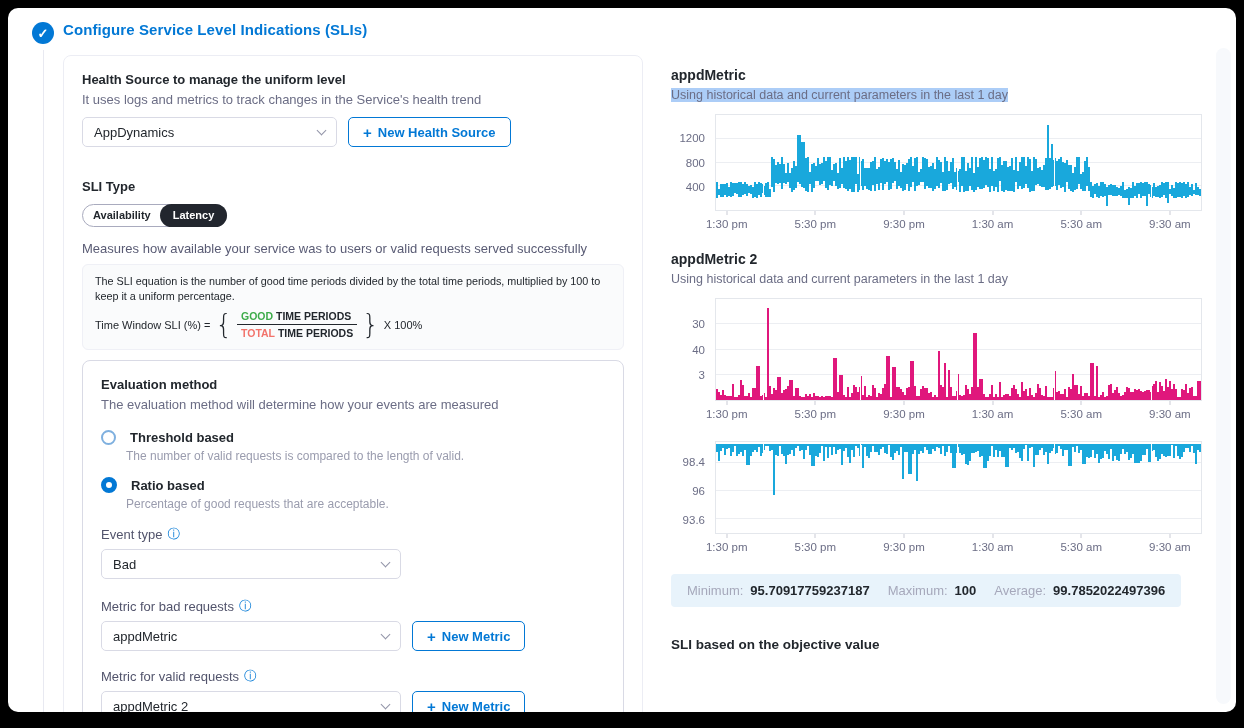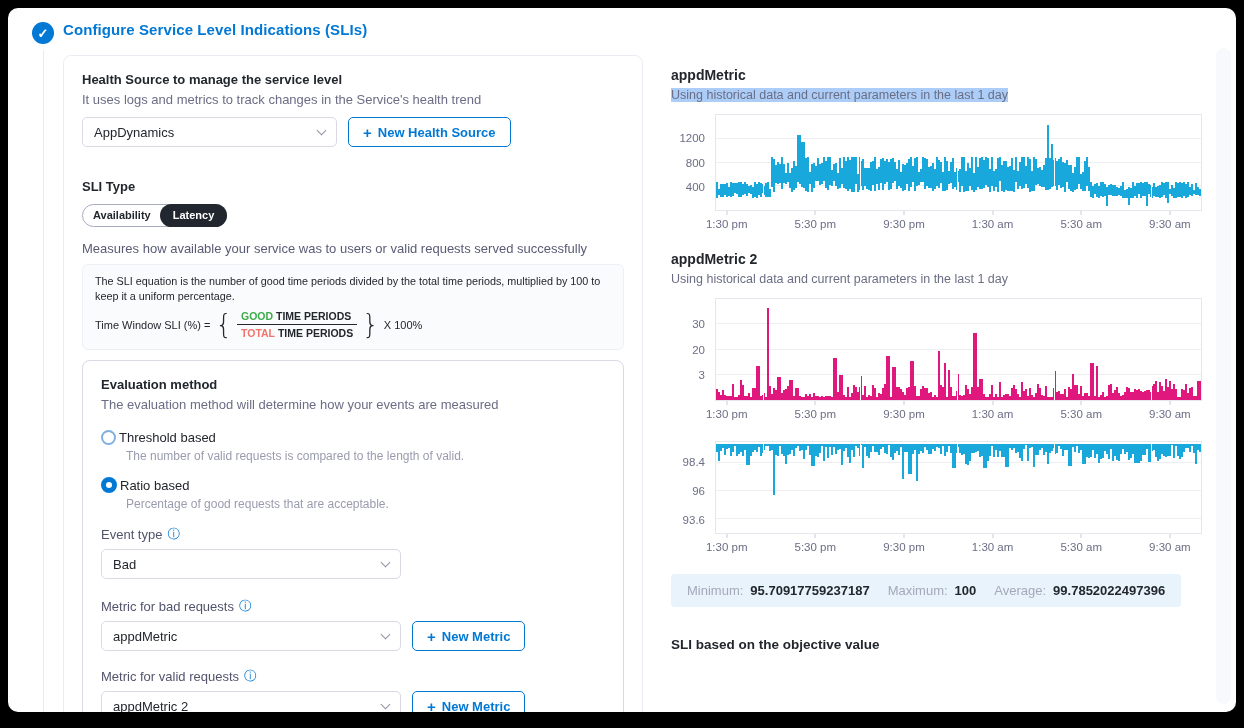--- a/index.html
+++ b/index.html
@@ -36,21 +36,21 @@
   .eq-box { margin-top:8px; border:1px solid #EFF0F6; background:#FAFBFC; border-radius:6px; padding:9px 12px 10px; color:#22272D; }
   .eq-text { font-size:10.8px; line-height:1.4; }
   .formula { display:flex; align-items:center; gap:5px; margin-top:6px; font-size:11px; }
   .brace { font-size:26px; font-weight:300; color:#22272D; line-height:.9; font-family:"DejaVu Sans",sans-serif; }
   .frac { display:flex; flex-direction:column; font-size:10.5px; font-weight:bold; }
   .frac .num { padding:0 4px 2px; border-bottom:1px solid #22272D; }
   .frac .den { padding:2px 4px 0; }
   .good { color:var(--good,#3DAB4A); } .total { color:var(--total,#F2736B);text-align:right; }
 
   .eval-box { margin-top:10px; border:1px solid #D9DAE5; border-radius:8px; padding:16px 18px; height:400px; }
-  .radio-row { display:flex; align-items:center; gap:3px; cursor:pointer; }
+  .radio-row { display:flex; align-items:center; gap:14px; cursor:pointer;font-weight:bold; }
   .radio-row.first { margin-top:18px; } .radio-row.second { margin-top:14px; }
   .radio { width:15px; height:15px; border-radius:50%; border:2px solid #7FB0DF; background:#fff; flex:none; }
   .radio.sel { width:16px; height:16px; border:5px solid var(--accent,#0278D5); }
   .radio-label { font-size:13px; color:#22272D; }
   .radio-desc { font-size:12px; color:#9A9CAE; margin:4px 0 0 25px; }
   .field-label { font-size:13px; color:#52546C; display:flex; align-items:center; gap:5px; }
   .fl-event { margin-top:16px; } .fl-bad { margin-top:20px; } .fl-valid { margin-top:18px; }
   .info { color:var(--accent,#0278D5); font-size:12.5px; line-height:1; }
   .mt-7 { margin-top:7px; }
 
@@ -89,21 +89,21 @@
   <div class="header">
     <span class="check">✓</span>
     <div>
       <div class="title">Configure Service Level Indications (SLIs)</div>
     </div>
   </div>
 
   <div class="content">
 
     <div class="left-card">
-      <div class="f-label">Health Source to manage the service level</div>
+      <div class="f-label">Health Source to manage the uniform level</div>
       <div class="f-desc">It uses logs and metrics to track changes in the Service's health trend</div>
       <div class="row mt-hs-row">
         <div class="dropdown dd-255">
           <span>AppDynamics</span>
           <span class="chev"></span>
         </div>
         <button class="btn">
           <span class="plus">+</span>
           <span>New Health Source</span>
         </button>
@@ -466,21 +466,21 @@
           </div>
         </div>
       </div>
 
       <div class="chart-block">
         <div class="chart-title">appdMetric 2</div>
         <div class="chart-subtitle">Using historical data and current parameters in the last 1 day</div>
         <div class="chart-row">
           <div class="ylabels" style="height: 103px;">
               <div class="ytick" style="bottom: 25%;">3</div>
-              <div class="ytick" style="bottom: 50%;">20</div>
+              <div class="ytick" style="bottom: 50%;">40</div>
               <div class="ytick" style="bottom: 75%;">30</div>
             </div>
           <div class="plot-wrap">
             <div class="plot h103">
                 <div class="gridline" style="bottom: 25%;"></div>
                 <div class="gridline" style="bottom: 50%;"></div>
                 <div class="gridline" style="bottom: 75%;"></div>
                 <div class="bar" style="left: 0%; width: 0.408163%; bottom: 0%; height: 10.5051%; background: rgb(224, 23, 124);"></div>
                 <div class="bar" style="left: 0.408163%; width: 0.408163%; bottom: 0%; height: 7.73203%; background: rgb(224, 23, 124);"></div>
                 <div class="bar" style="left: 0.816327%; width: 0.408163%; bottom: 0%; height: 5.42068%; background: rgb(224, 23, 124);"></div>

